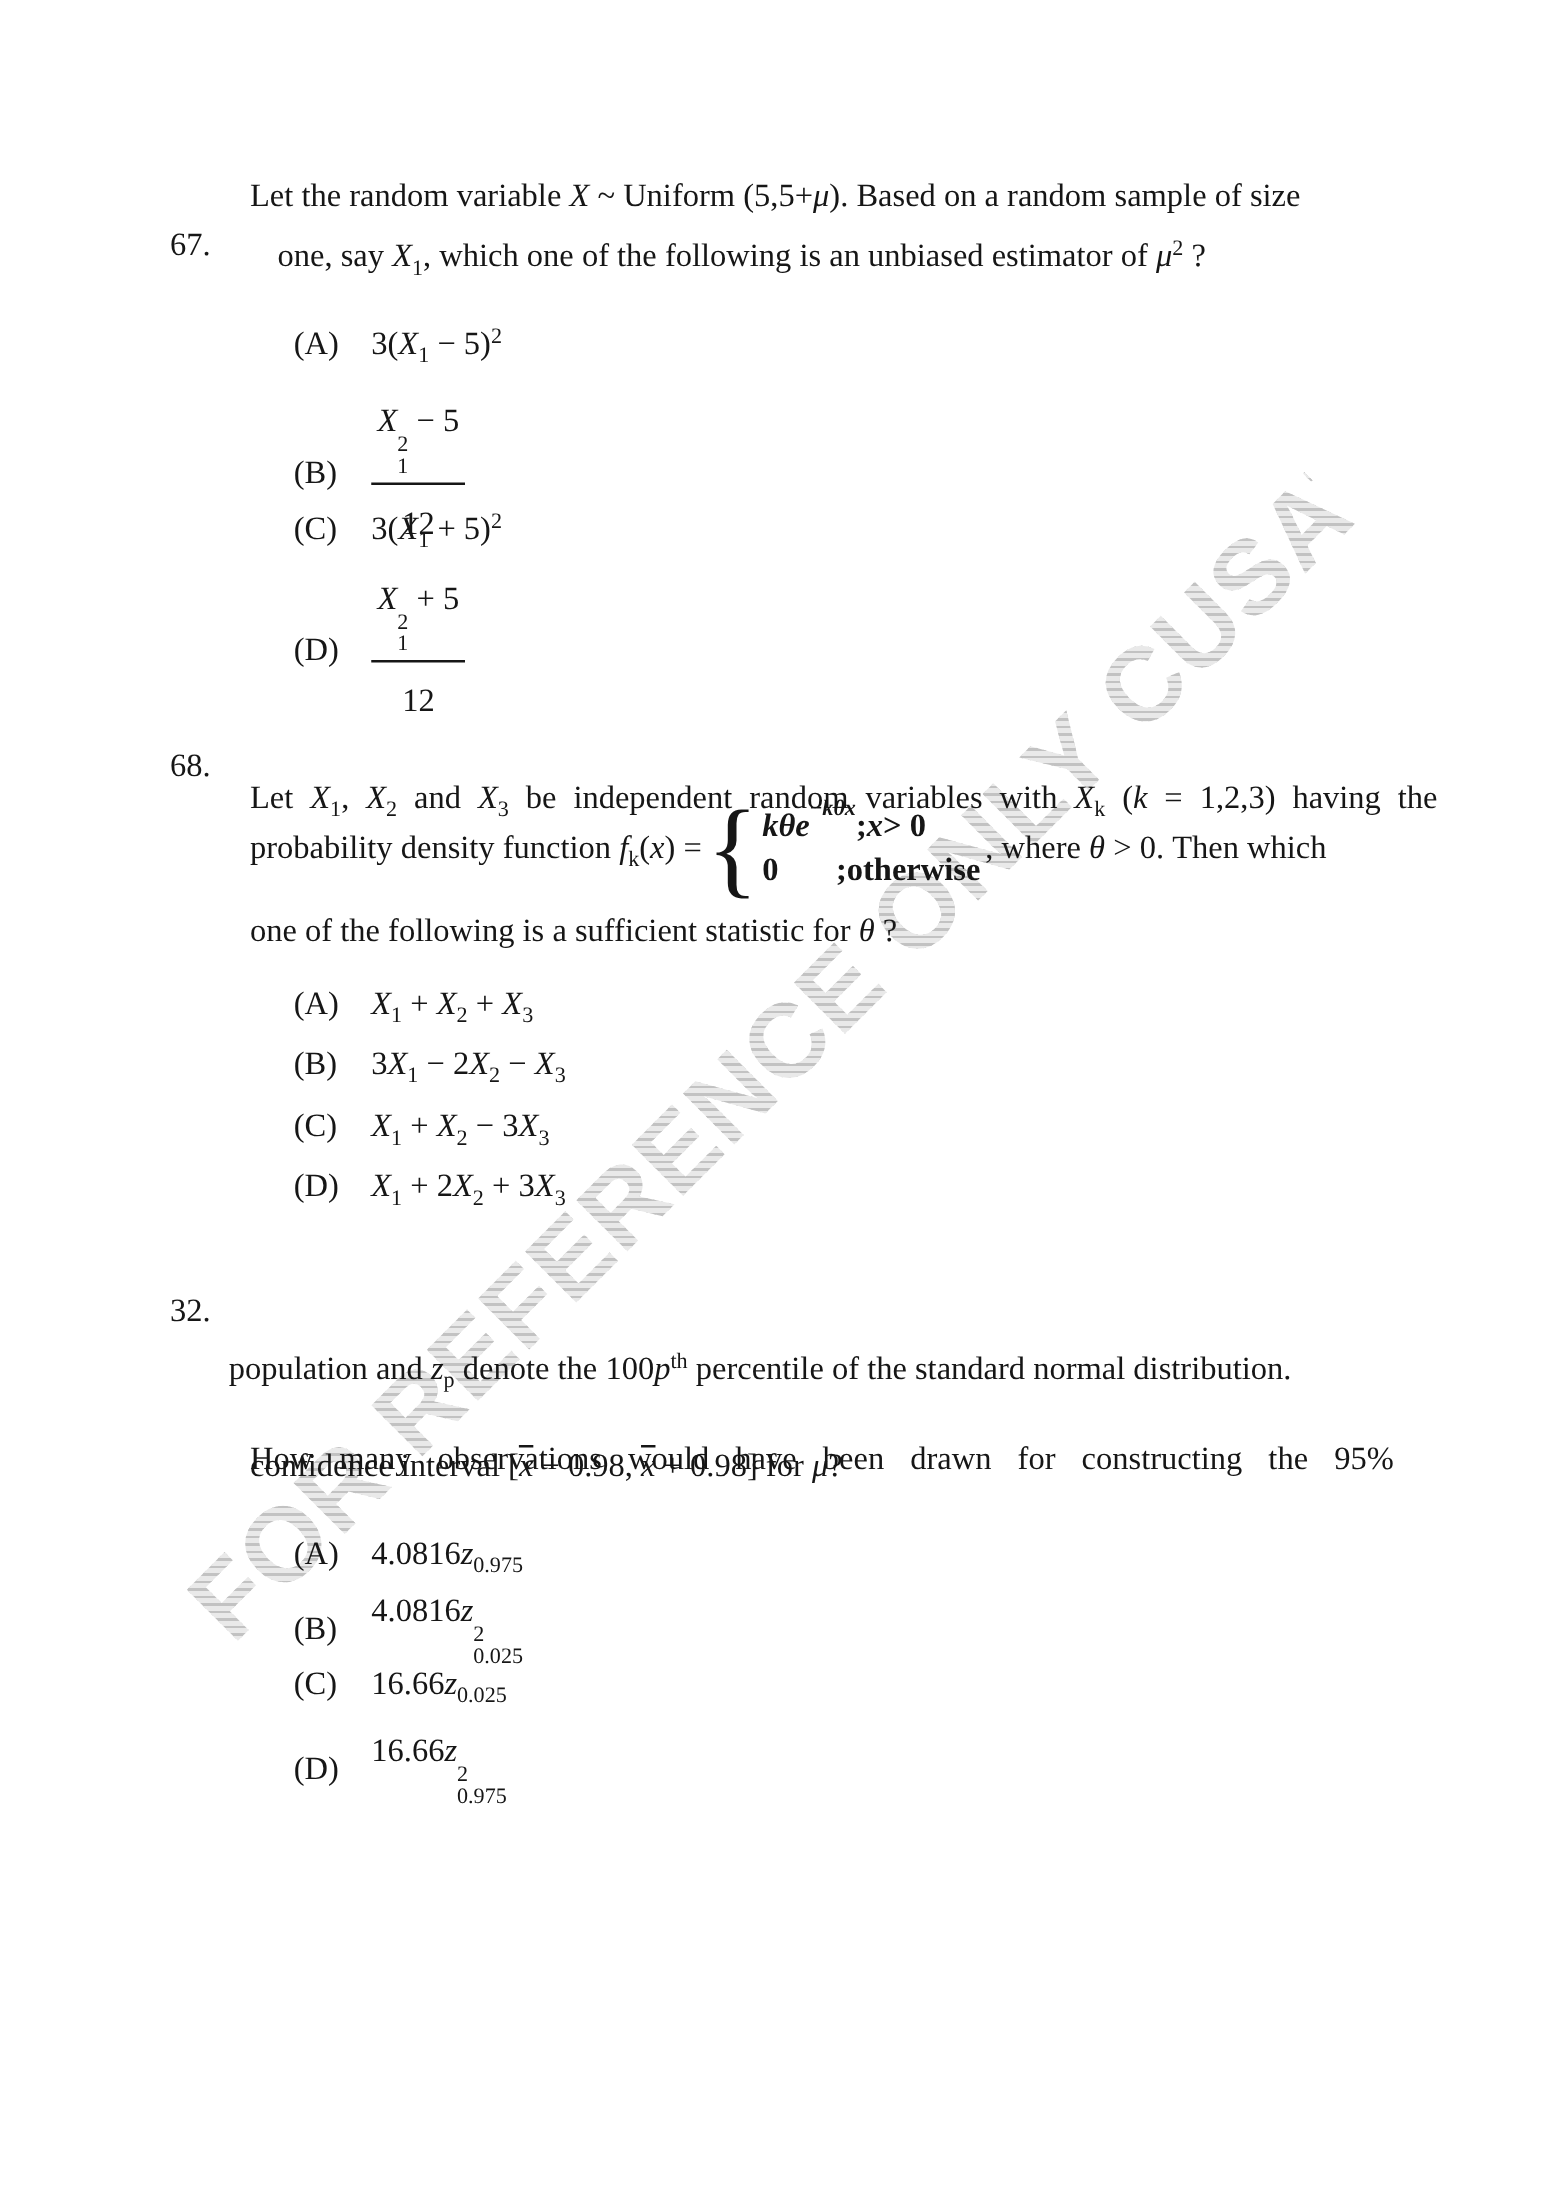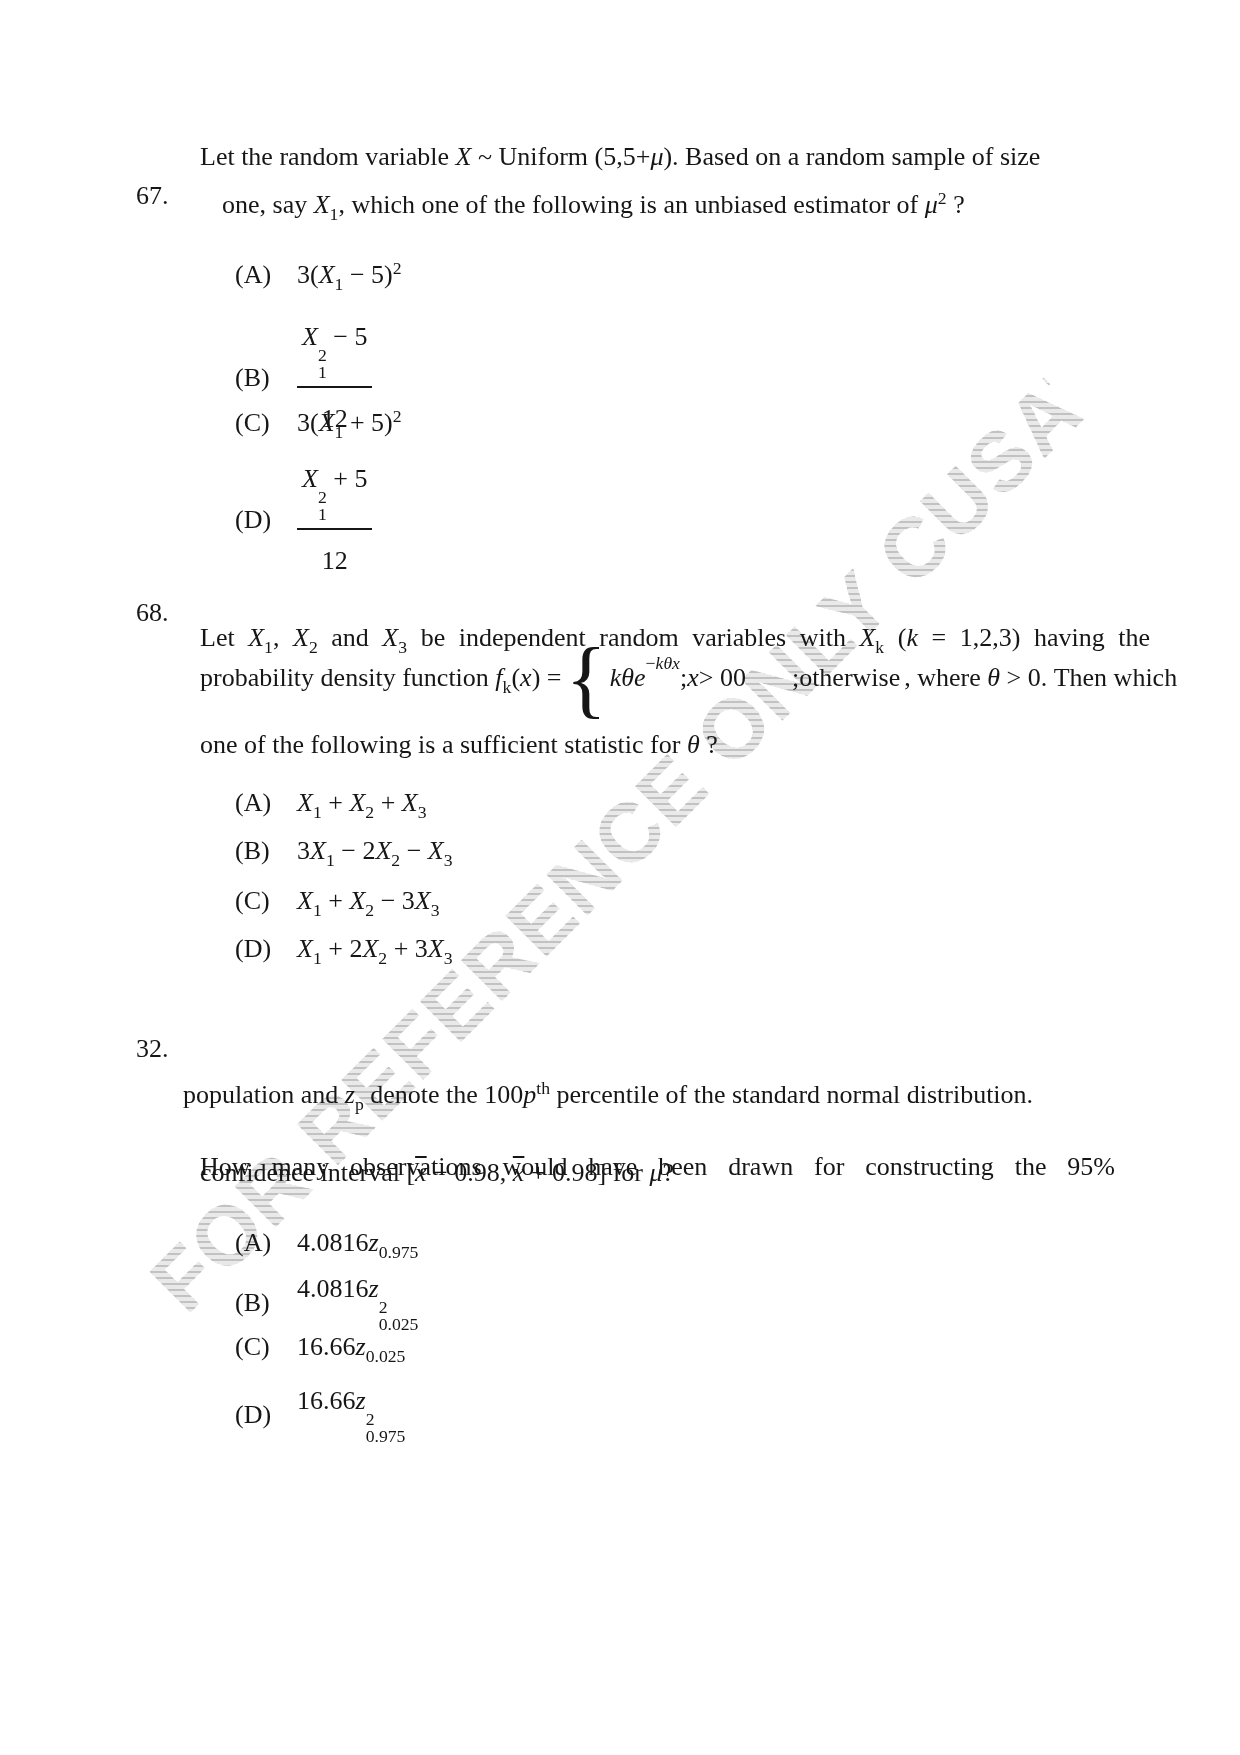--- a/index.html
+++ b/index.html
@@ -22,21 +22,21 @@
   .stk{display:inline-flex;flex-direction:column;align-items:flex-start;vertical-align:-0.62em;line-height:1;}
   .stk .ss,.stk .sb{font-size:0.68em;line-height:0.98;}
   .opt{display:flex;align-items:center;}
   .opt .olabel{width:62px;flex:0 0 62px;}
   .frac{display:inline-flex;flex-direction:column;align-items:center;text-align:center;}
   .frac .num{border-bottom:2px solid #161616;padding:0 5px 4px 5px;}
   .frac .den{padding-top:14px;}
   .pdfrow{display:flex;align-items:center;white-space:nowrap;}
   .cases{display:inline-flex;align-items:center;margin:0 4px;}
   .brace{font-size:86px;line-height:80px;font-weight:400;margin-right:3px;}
-  .crows{display:inline-flex;flex-direction:row;row-gap:5px;}
+  .crows{display:inline-flex;flex-direction:column;row-gap:5px;font-weight:bold;}
   .crow{display:flex;white-space:nowrap;}
   .c2r{margin-left:46px;}
   .watermark{
     position:absolute;left:-20px;top:795px;width:1270px;height:104px;
     z-index:0;text-align:center;white-space:nowrap;
     font-family:"Liberation Sans","DejaVu Sans",sans-serif;
     font-weight:700;font-size:84px;line-height:104px;letter-spacing:2px;
     transform:rotate(-45deg);
     background:
       repeating-linear-gradient(45deg,#c2c2c2 0 2px,#e9e9e9 2px 6px),

